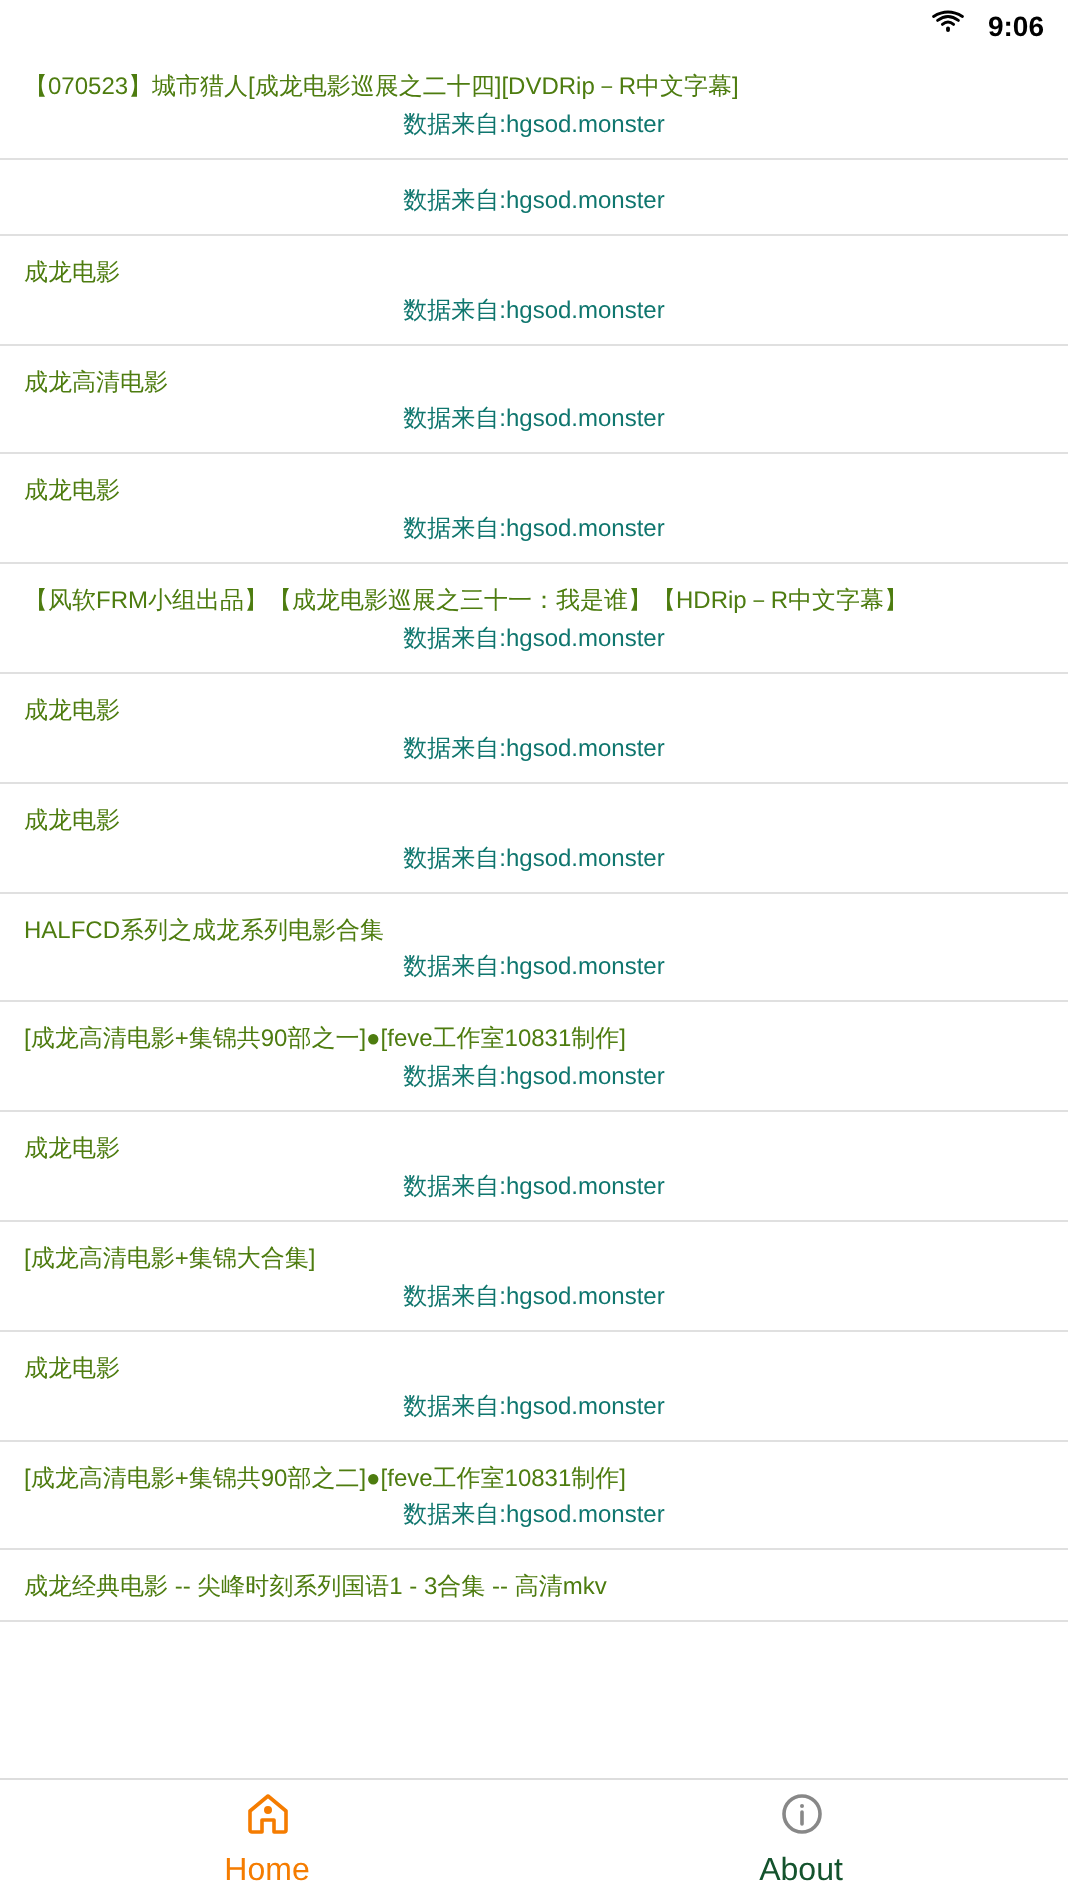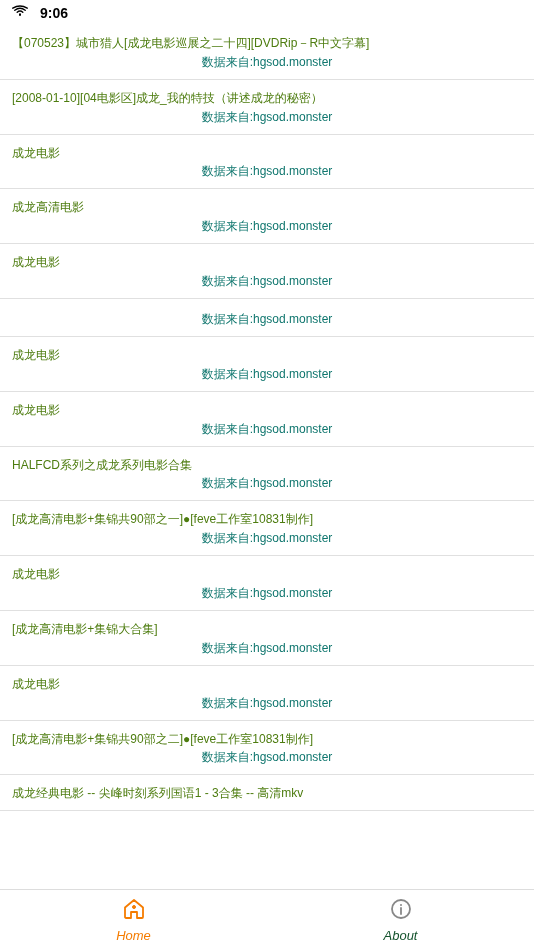--- a/index.html
+++ b/index.html
@@ -7,20 +7,21 @@
     body {
       font-family: sans-serif;
       background: #fff;
       width: 534px;
       min-height: 949px;
       position: relative;
       overflow-x: hidden;
     }
     .status-bar {
       display: flex;
+      justify-content: flex-end;
       align-items: center;
       padding: 4px 12px;
       font-size: 13px;
       font-weight: bold;
       background: #fff;
       gap: 12px;
     }
     .list-container {
       overflow-y: auto;
       height: calc(949px - 28px - 60px);
@@ -54,22 +55,21 @@
     }
     .nav-item {
       display: flex;
       flex-direction: column;
       align-items: center;
       gap: 3px;
       cursor: pointer;
       flex: 1;
     }
     .nav-item-label {
-      font-size: 13px;
-      font-style: italic;
+      font-size: 16px;
     }
     .nav-item.active .nav-item-label {
       color: #f57c00;
     }
     .nav-item.active svg path, .nav-item.active svg circle, .nav-item.active svg rect {
       stroke: #f57c00;
     }
     .nav-item:not(.active) .nav-item-label {
       color: #14532d;
     }
@@ -89,36 +89,36 @@
   </span>
   <span style="font-size:14px;font-weight:bold;">9:06</span>
 </div>
 
 <div class="list-container" id="list-container">
 <div class="list-item">
       <div class="list-item-title">【070523】城市猎人[成龙电影巡展之二十四][DVDRip－R中文字幕]</div>
       <div class="list-item-subtitle">数据来自:hgsod.monster</div>
     </div>
     <div class="list-item">
-      <div class="list-item-title">[2008-01-10][04电影区]成龙_我的特技（讲述成龙的秘密）</div>
       <div class="list-item-subtitle">数据来自:hgsod.monster</div>
     </div>
     <div class="list-item">
       <div class="list-item-title">成龙电影</div>
       <div class="list-item-subtitle">数据来自:hgsod.monster</div>
     </div>
     <div class="list-item">
       <div class="list-item-title">成龙高清电影</div>
       <div class="list-item-subtitle">数据来自:hgsod.monster</div>
     </div>
     <div class="list-item">
       <div class="list-item-title">成龙电影</div>
       <div class="list-item-subtitle">数据来自:hgsod.monster</div>
     </div>
     <div class="list-item">
+      <div class="list-item-title">【风软FRM小组出品】【成龙电影巡展之三十一：我是谁】【HDRip－R中文字幕】</div>
       <div class="list-item-subtitle">数据来自:hgsod.monster</div>
     </div>
     <div class="list-item">
       <div class="list-item-title">成龙电影</div>
       <div class="list-item-subtitle">数据来自:hgsod.monster</div>
     </div>
     <div class="list-item">
       <div class="list-item-title">成龙电影</div>
       <div class="list-item-subtitle">数据来自:hgsod.monster</div>
     </div>

